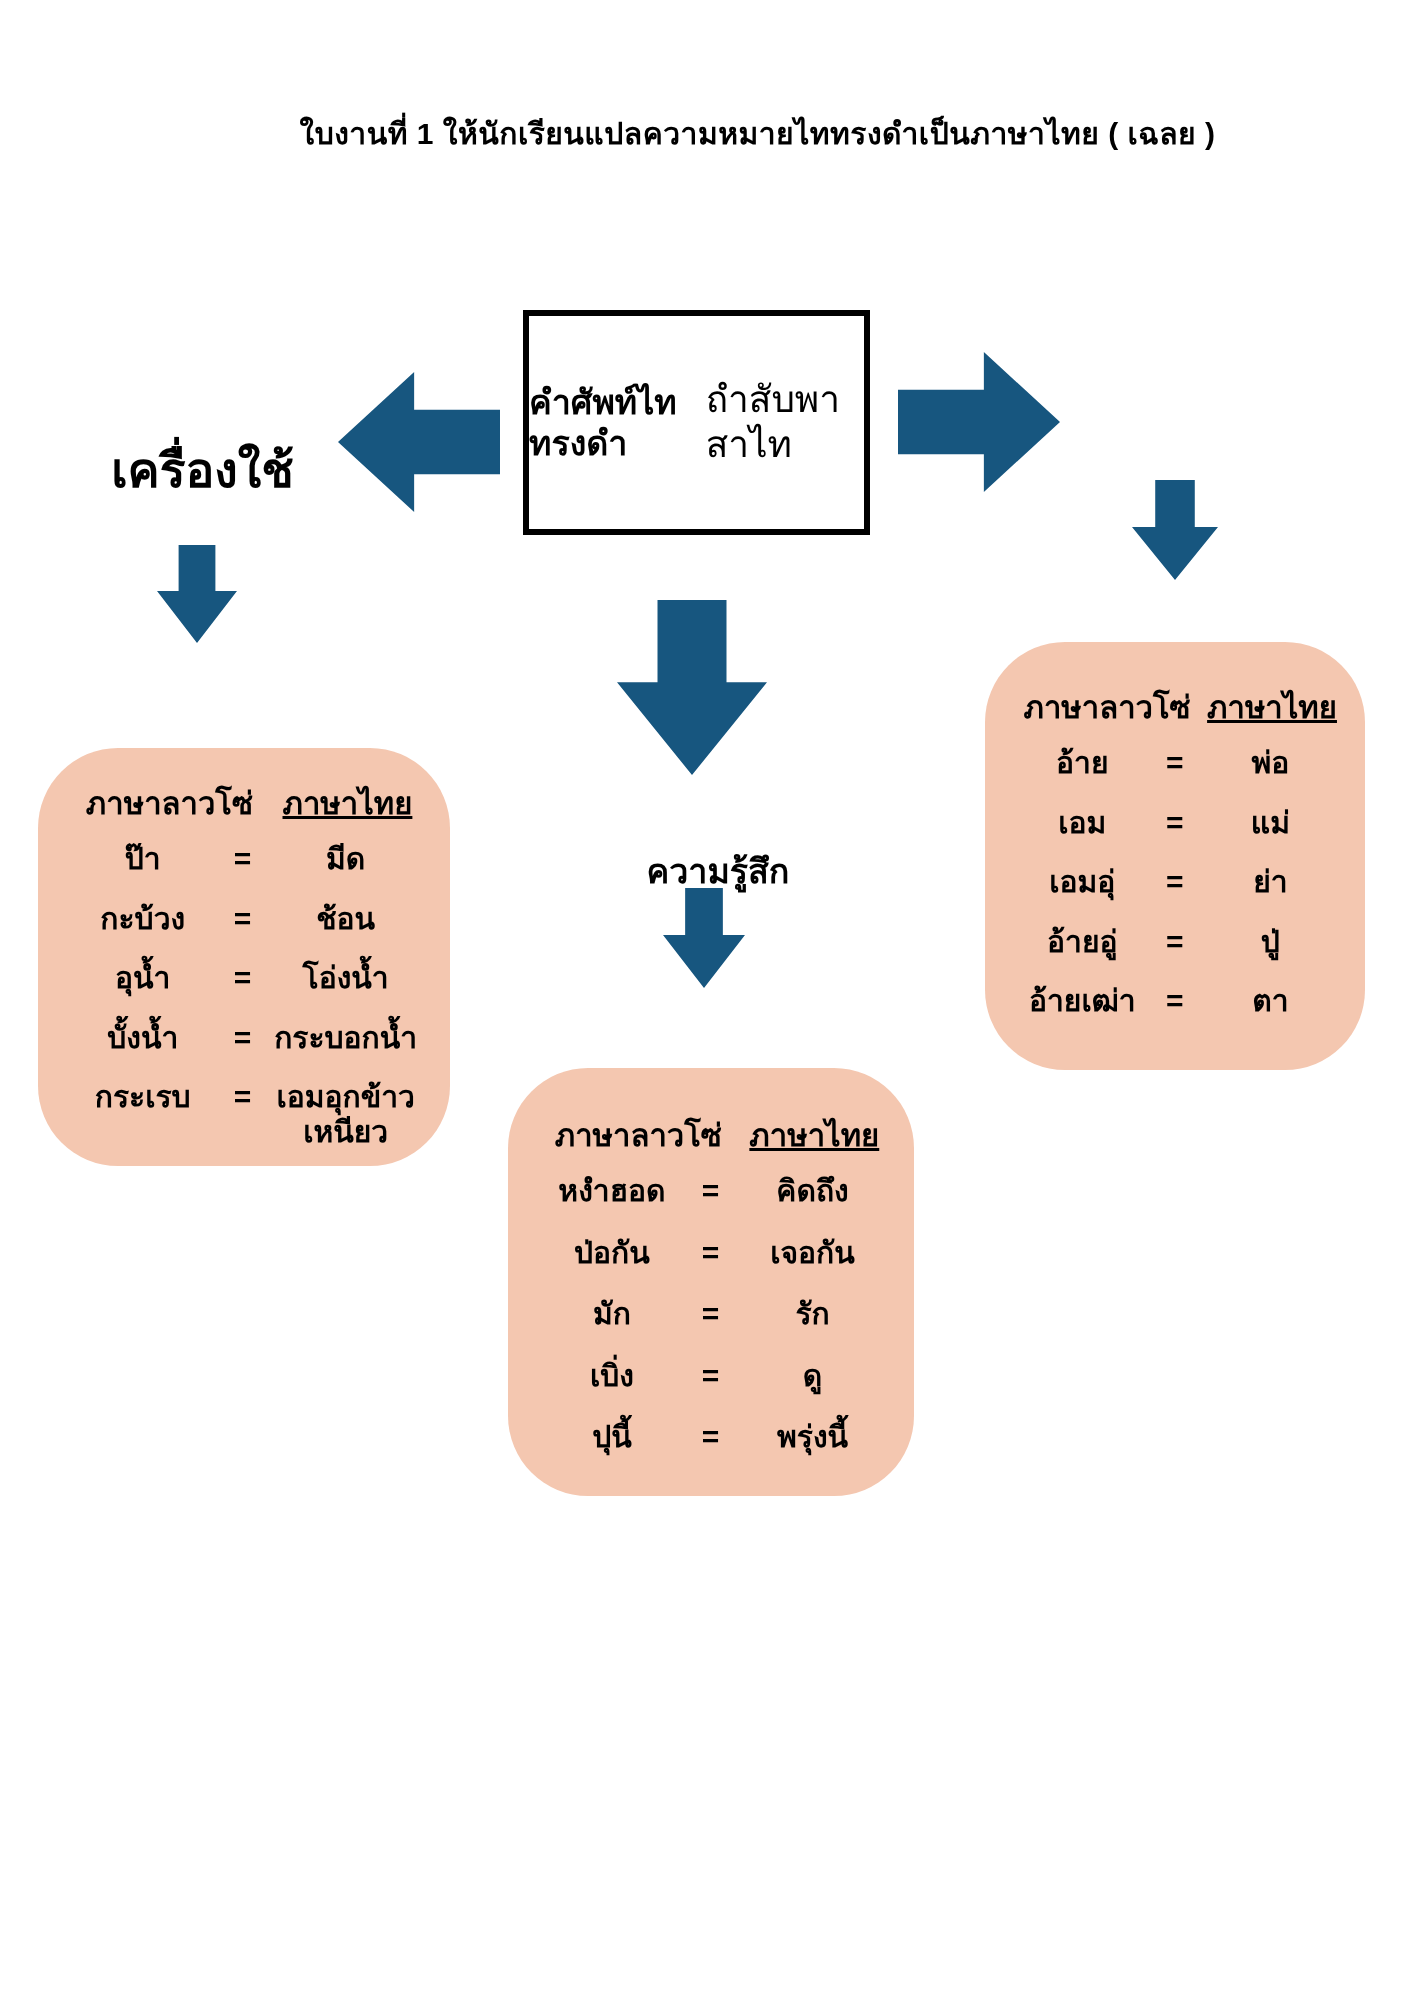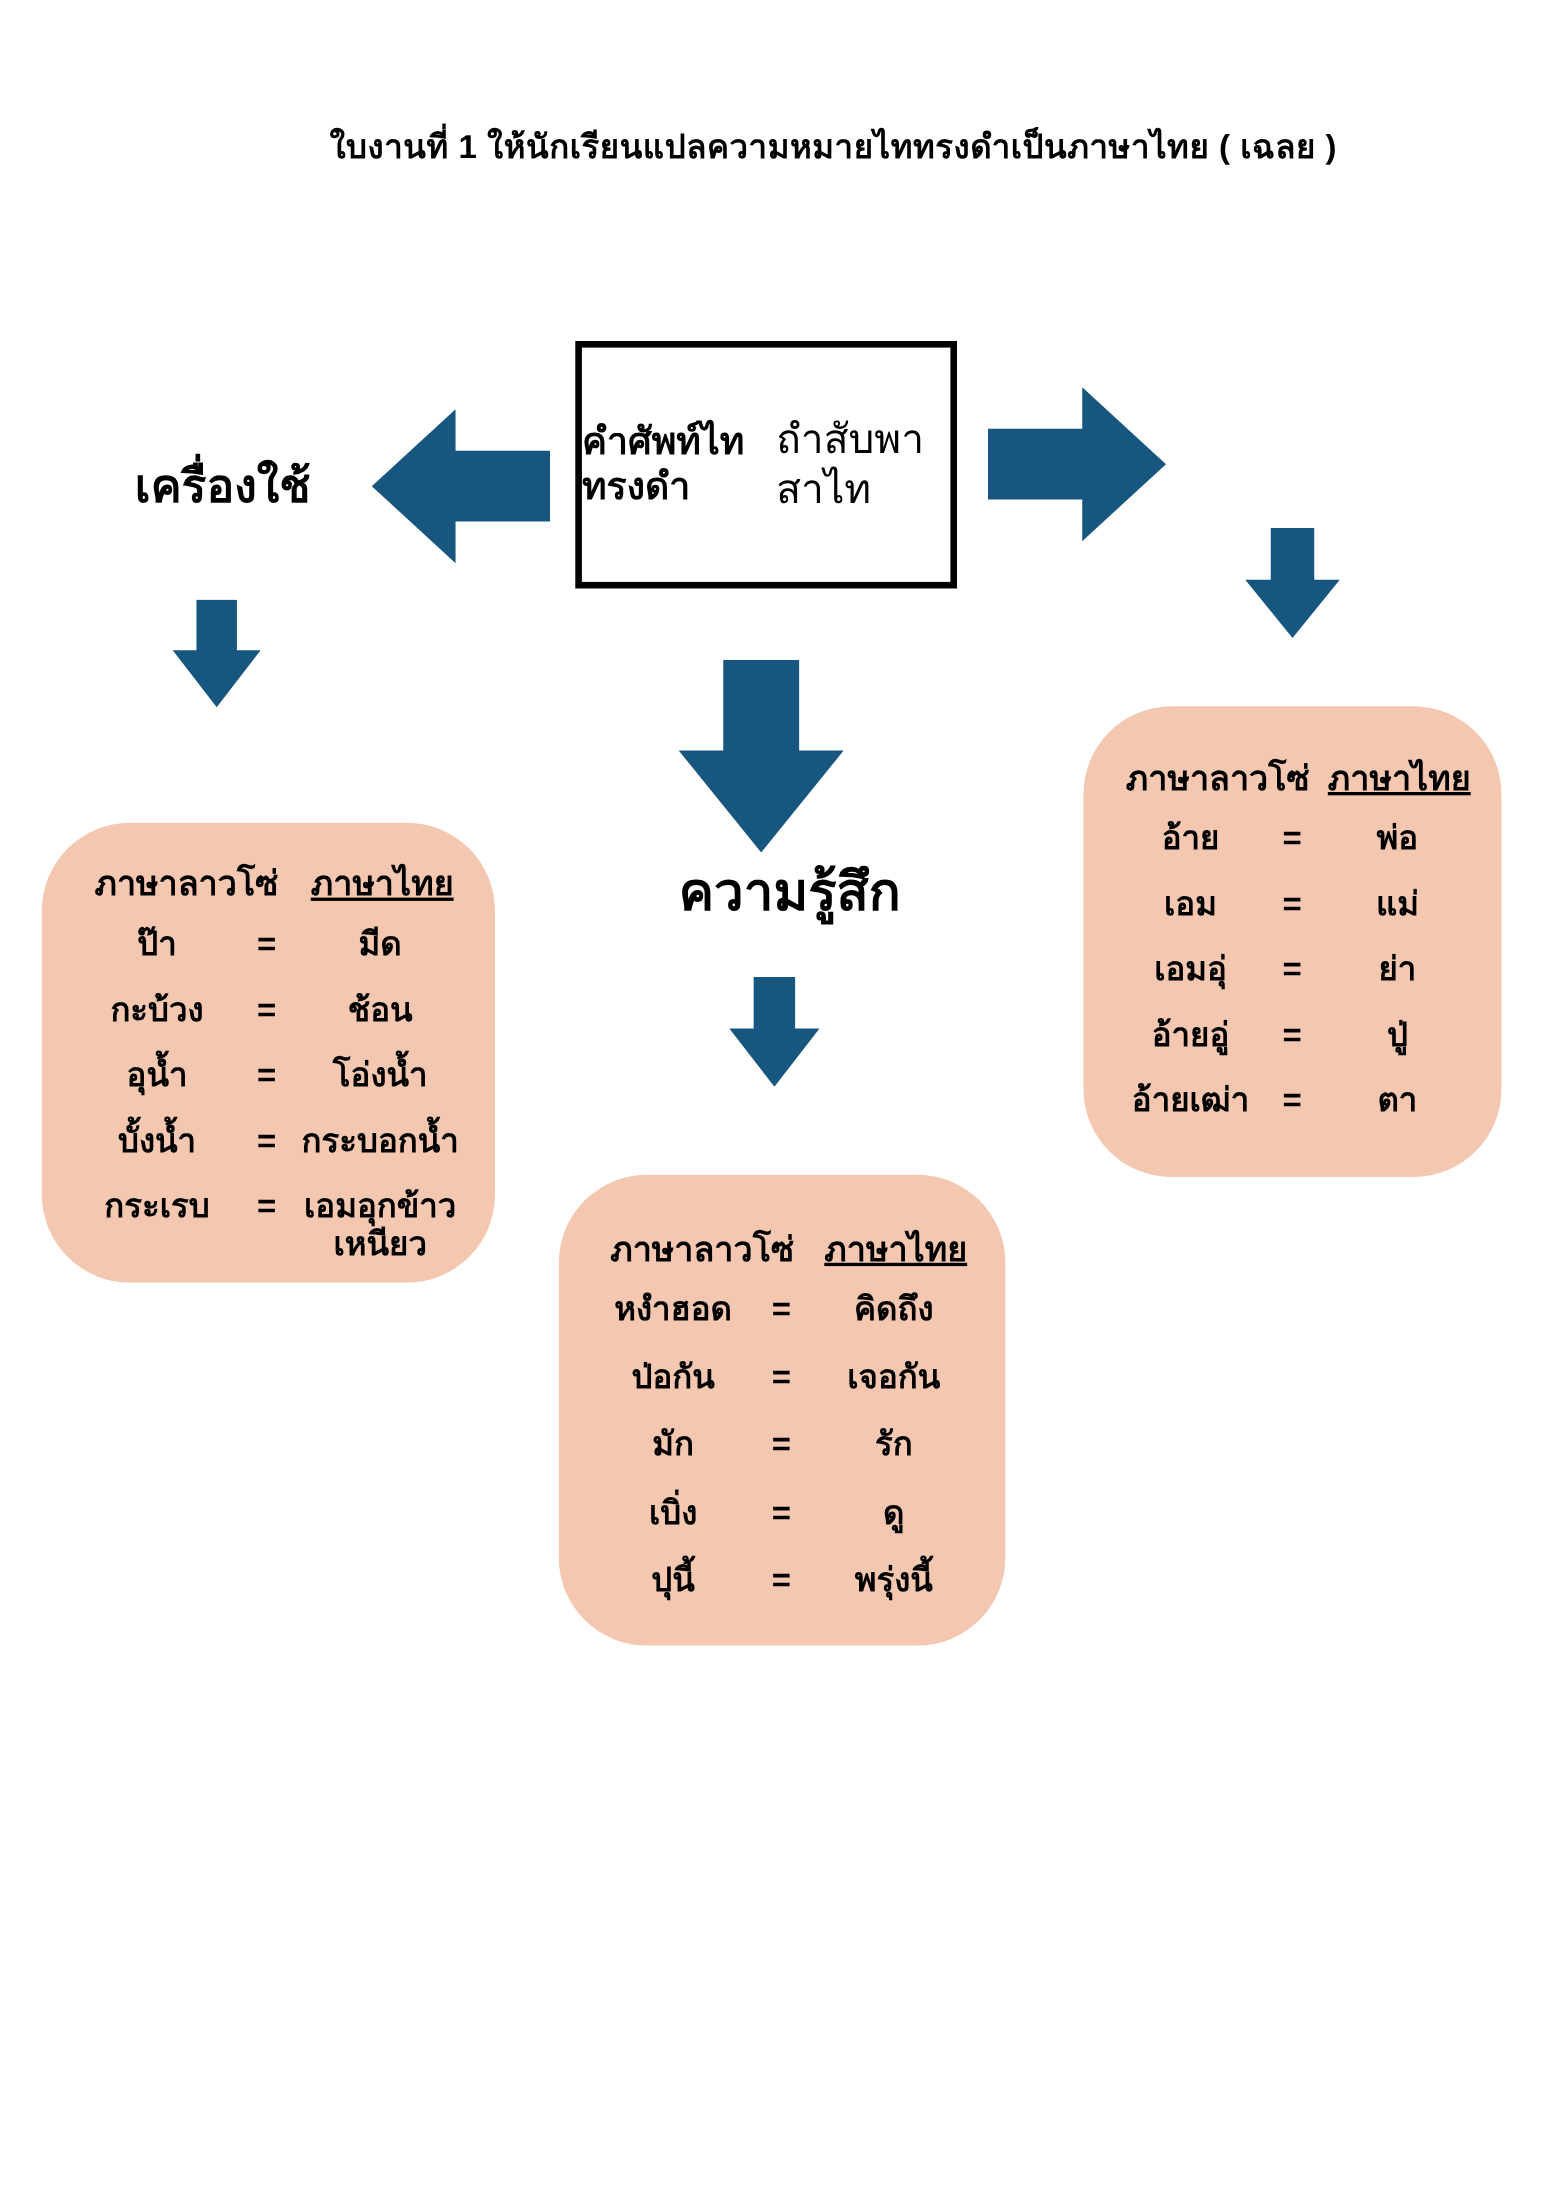--- a/index.html
+++ b/index.html
@@ -21,23 +21,23 @@
     position:absolute;left:523px;top:310px;width:347px;height:225px;
     border:6px solid #000;box-sizing:border-box;
     display:flex;flex-direction:row;align-items:center;justify-content:center;
     background:#fff;
   }
   .cb-line1{font-size:34px;font-weight:800;line-height:1.2;}
   .cb-line2{font-size:37px;font-weight:400;line-height:1.2;}
   .cat-label{
     position:absolute;font-weight:800;text-align:center;white-space:nowrap;
   }
-  .label-left{left:95px;top:408px;width:215px;font-size:42px;}
+  .label-left{left:95px;top:432px;width:215px;font-size:48px;}
   .label-right{left:1058px;top:398px;width:270px;font-size:38px;}
-  .label-center{left:613px;top:772px;width:210px;font-size:48px;}
+  .label-center{left:613px;top:844px;width:210px;font-size:34px;}
   .arrow{position:absolute;background:#17567F;}
   .arrow-left{clip-path:polygon(0 50%,47% 0,47% 27%,100% 27%,100% 73%,47% 73%,47% 100%);}
   .arrow-right{clip-path:polygon(100% 50%,53% 0,53% 27%,0 27%,0 73%,53% 73%,53% 100%);}
   .arrow-down{clip-path:polygon(27% 0,73% 0,73% 47%,100% 47%,50% 100%,0 47%,27% 47%);}
   .ar-to-left{left:338px;top:372px;width:162px;height:140px;}
   .ar-to-right{left:898px;top:352px;width:162px;height:140px;}
   .ar-down-left{left:157px;top:545px;width:80px;height:98px;}
   .ar-down-big{left:617px;top:600px;width:150px;height:175px;}
   .ar-down-right{left:1132px;top:480px;width:86px;height:100px;}
   .ar-down-small{left:663px;top:888px;width:82px;height:100px;}

